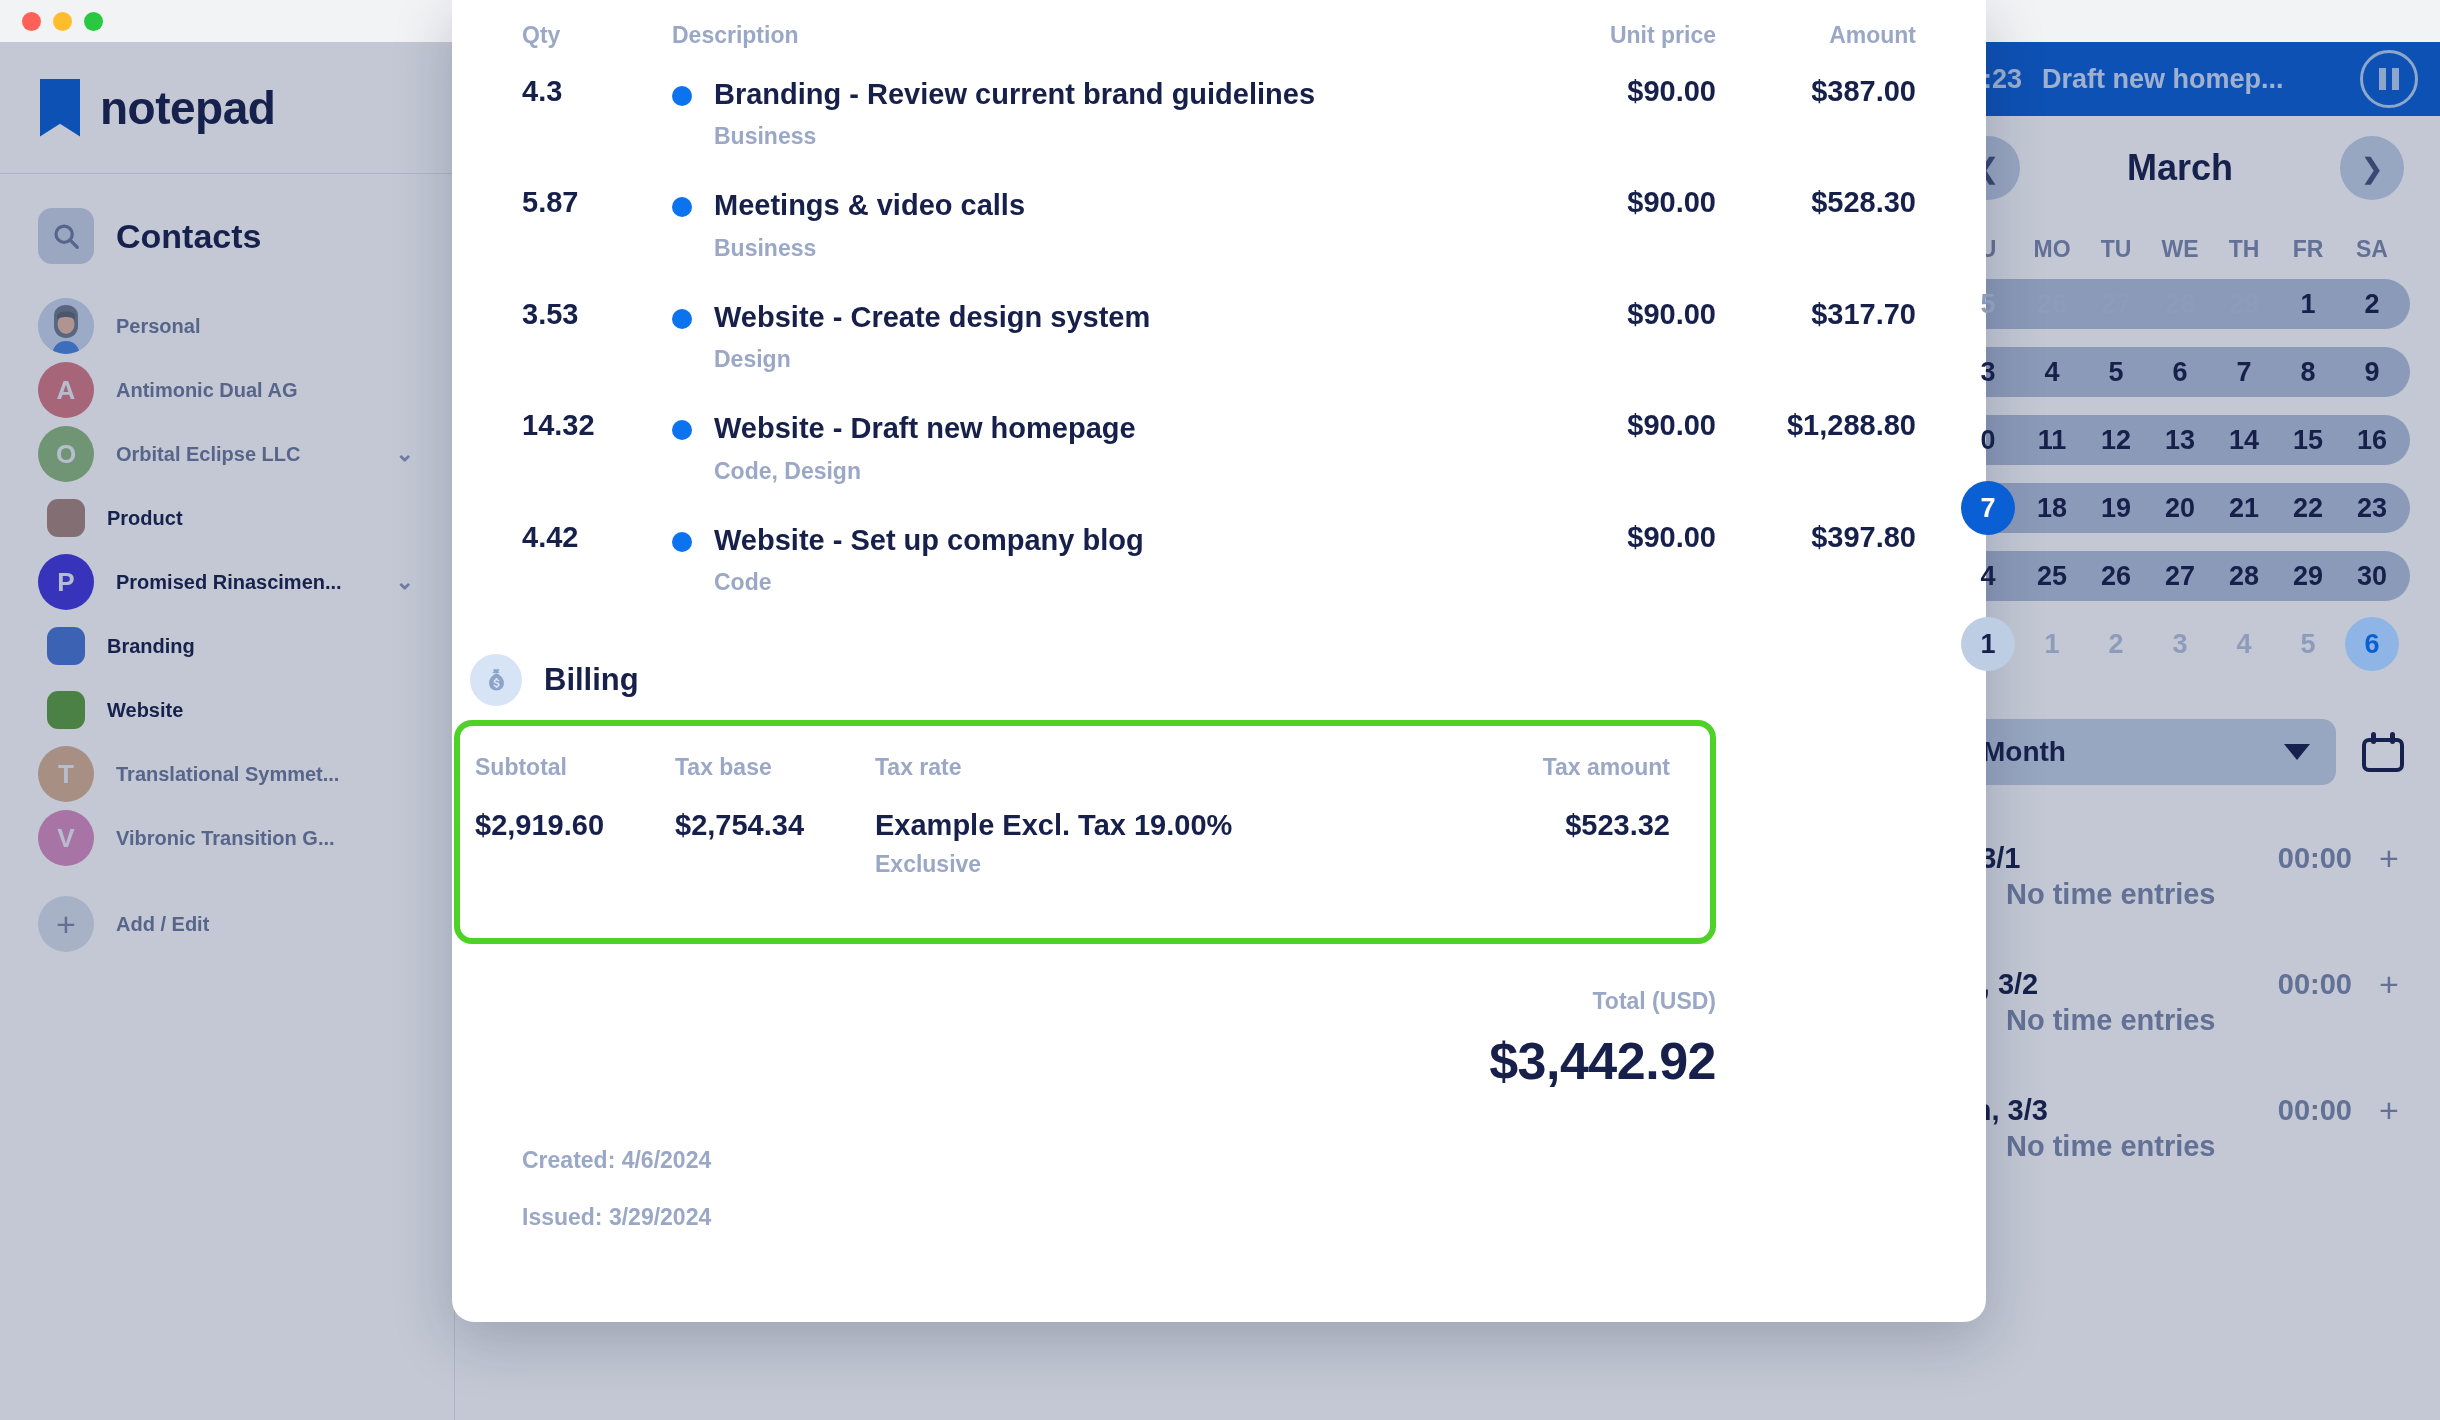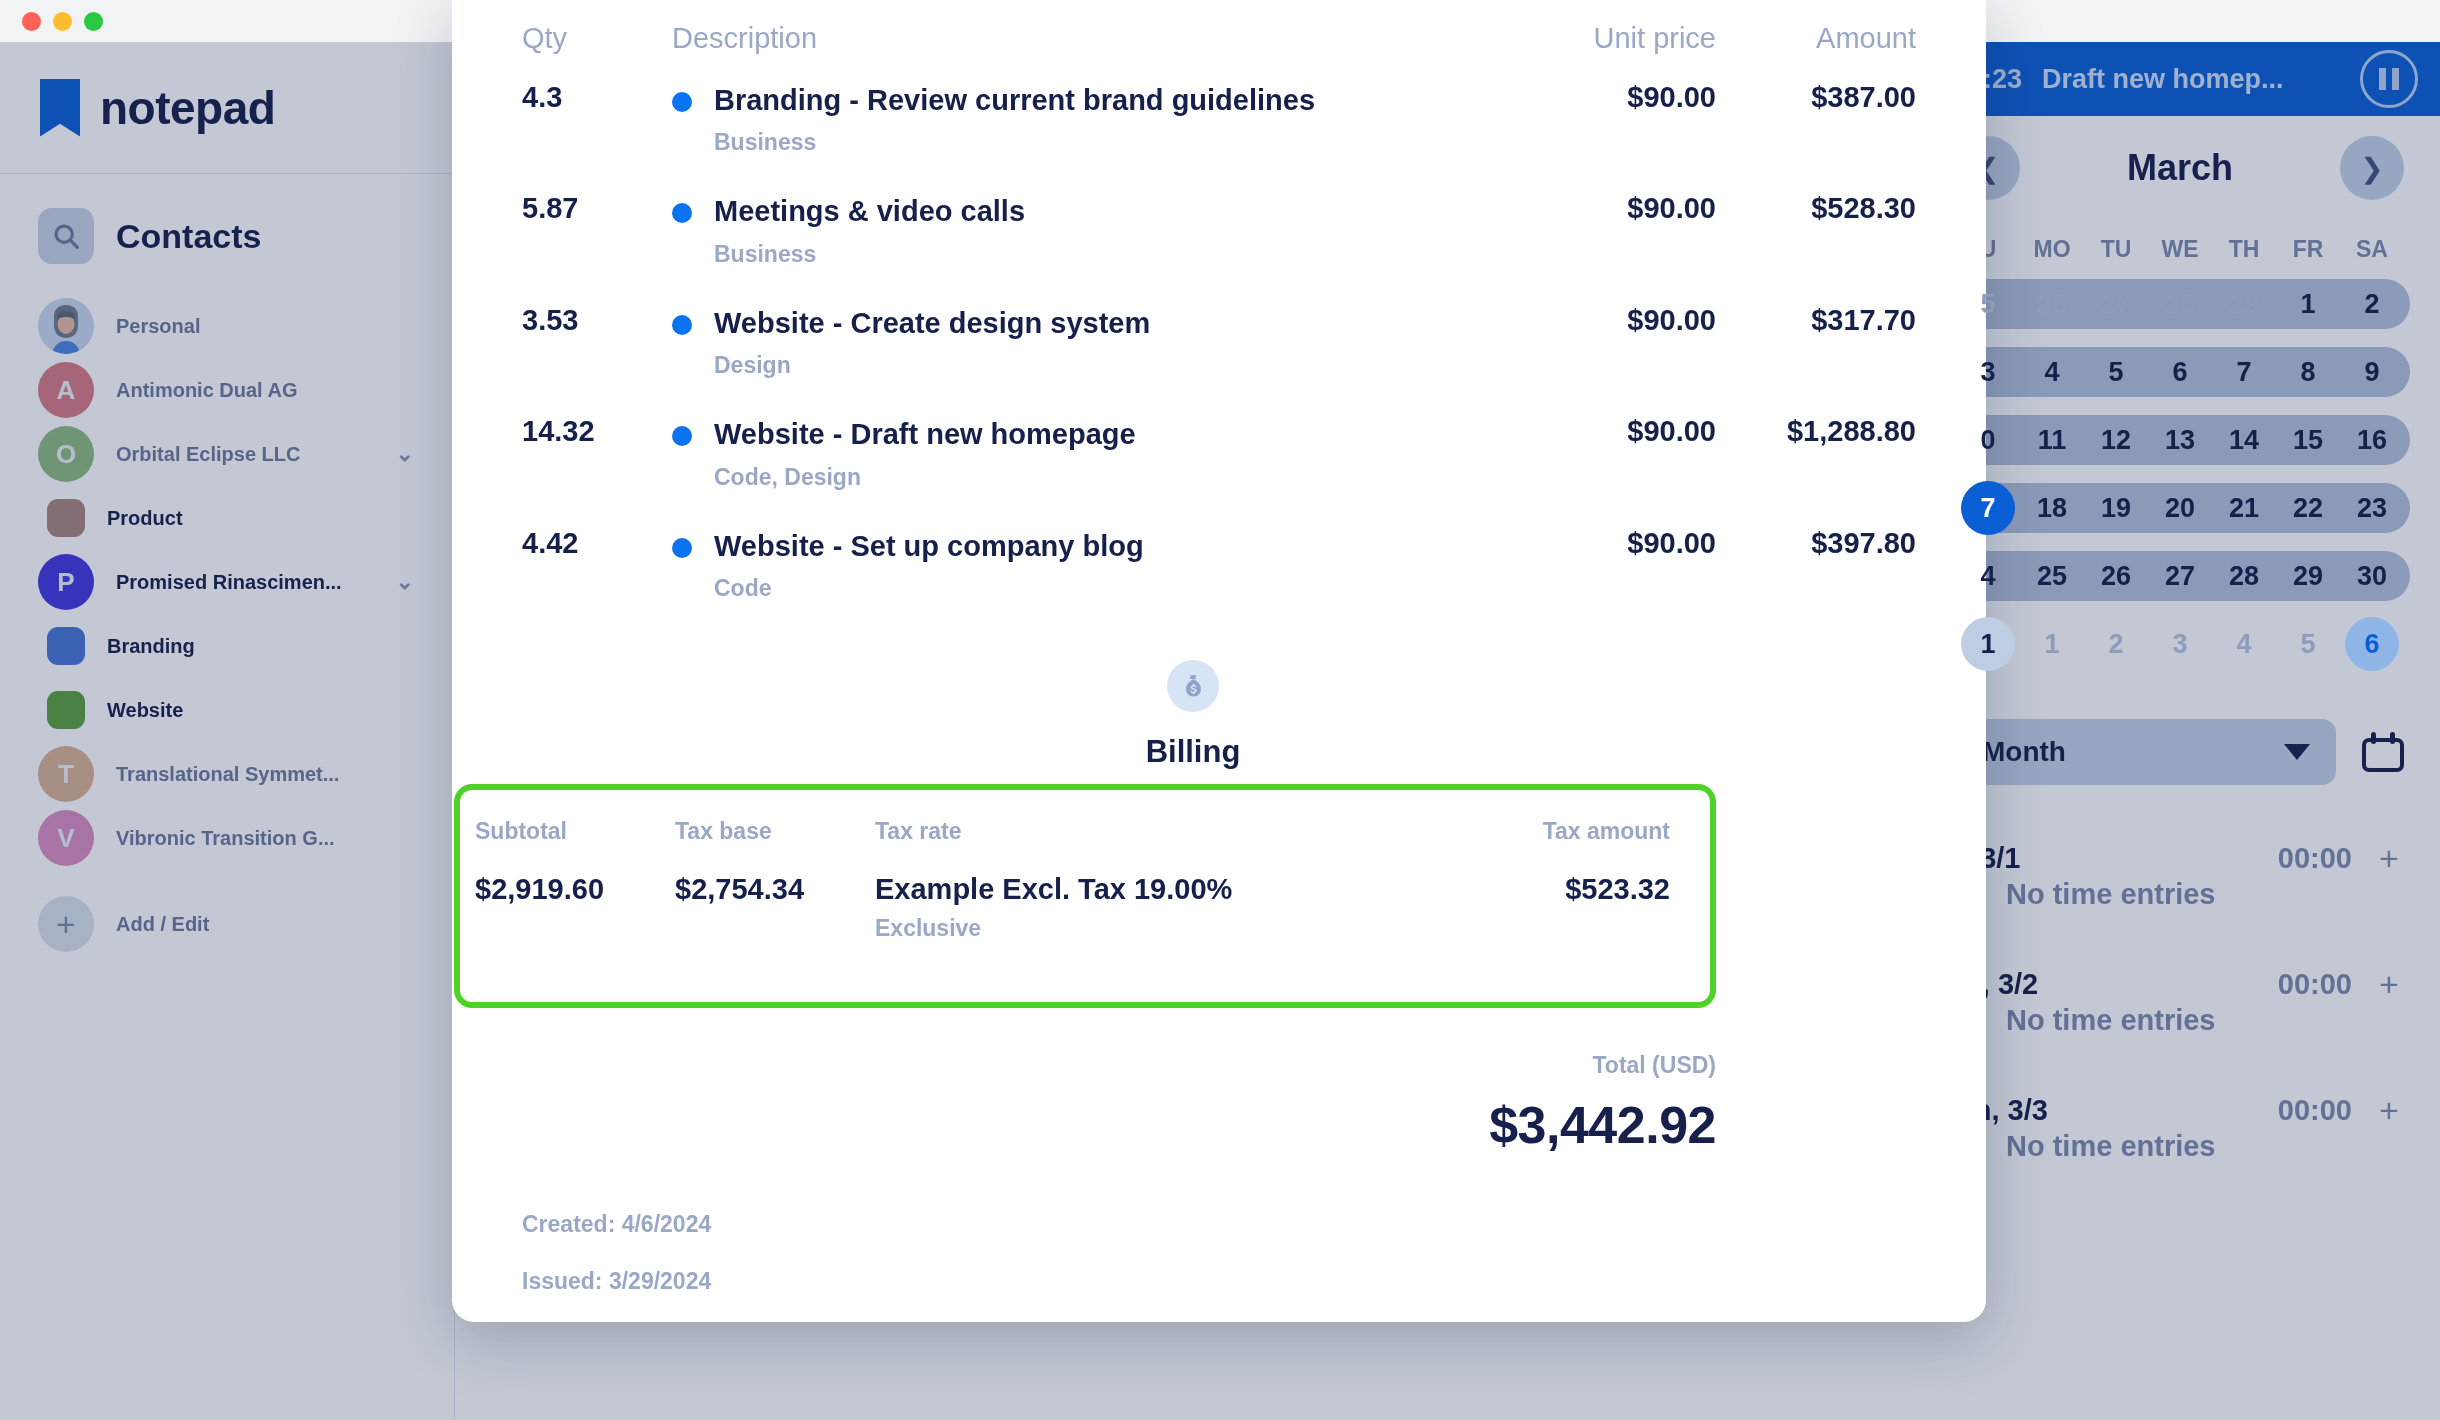--- a/index.html
+++ b/index.html
@@ -205,40 +205,40 @@
     width: 1534px; height: 1322px;
     background: #ffffff;
     border-bottom-left-radius: 22px; border-bottom-right-radius: 22px;
     box-shadow: 0 18px 60px rgba(16, 28, 60, 0.22);
     overflow: hidden;
     padding: 0 70px;
   }
 
   .line-table { width: 100%; border-collapse: collapse; }
   .line-table th {
-    font-size: 29px; font-weight: 400; color: #9aa8c6; text-align: left;
+    font-size: 23px; font-weight: 700; color: #9aa8c6; text-align: left;
     padding: 22px 0 26px 0;
     margin-top: 39px;
   }
   .line-table th.r, .line-table td.r { text-align: right; }
   .line-table td { vertical-align: top; padding: 0 0 36px 0; }
   .col-qty { width: 150px; }
   .col-desc { width: auto; }
   .col-unit { width: 230px; }
   .col-amt  { width: 200px; }
 
   .qty { font-size: 29px; font-weight: 700; color: #16204a; }
   .desc-wrap { display: flex; gap: 22px; align-items: flex-start; }
   .desc-dot { width: 20px; height: 20px; border-radius: 50%; background: #0b72f0; margin-top: 11px; flex: 0 0 auto; }
   .desc-main { font-size: 29px; font-weight: 700; color: #16204a; line-height: 1.36; max-width: 430px; }
   .desc-tags { font-size: 23px; font-weight: 700; color: #9aa8c6; margin-top: 9px; }
   .money { font-size: 29px; font-weight: 700; color: #16204a; }
 
   .billing-head {
-    display: flex; align-items: center; gap: 22px; margin-top: 22px; margin-left: -52px; flex-direction: column;
+    display: flex; align-items: center; gap: 22px; margin-top: 22px; margin-left: -52px;
   }
   .billing-icon {
     width: 52px; height: 52px; border-radius: 50%; background: #d7e4f6;
     display: flex; align-items: center; justify-content: center; font-size: 28px;
   }
   .billing-title { font-size: 31px; font-weight: 700; color: #16204a; }
 
   .tax-box {
     margin-top: 14px; margin-left: -68px; margin-right: 200px;
     border: 6px solid #4fd227; border-radius: 18px;

